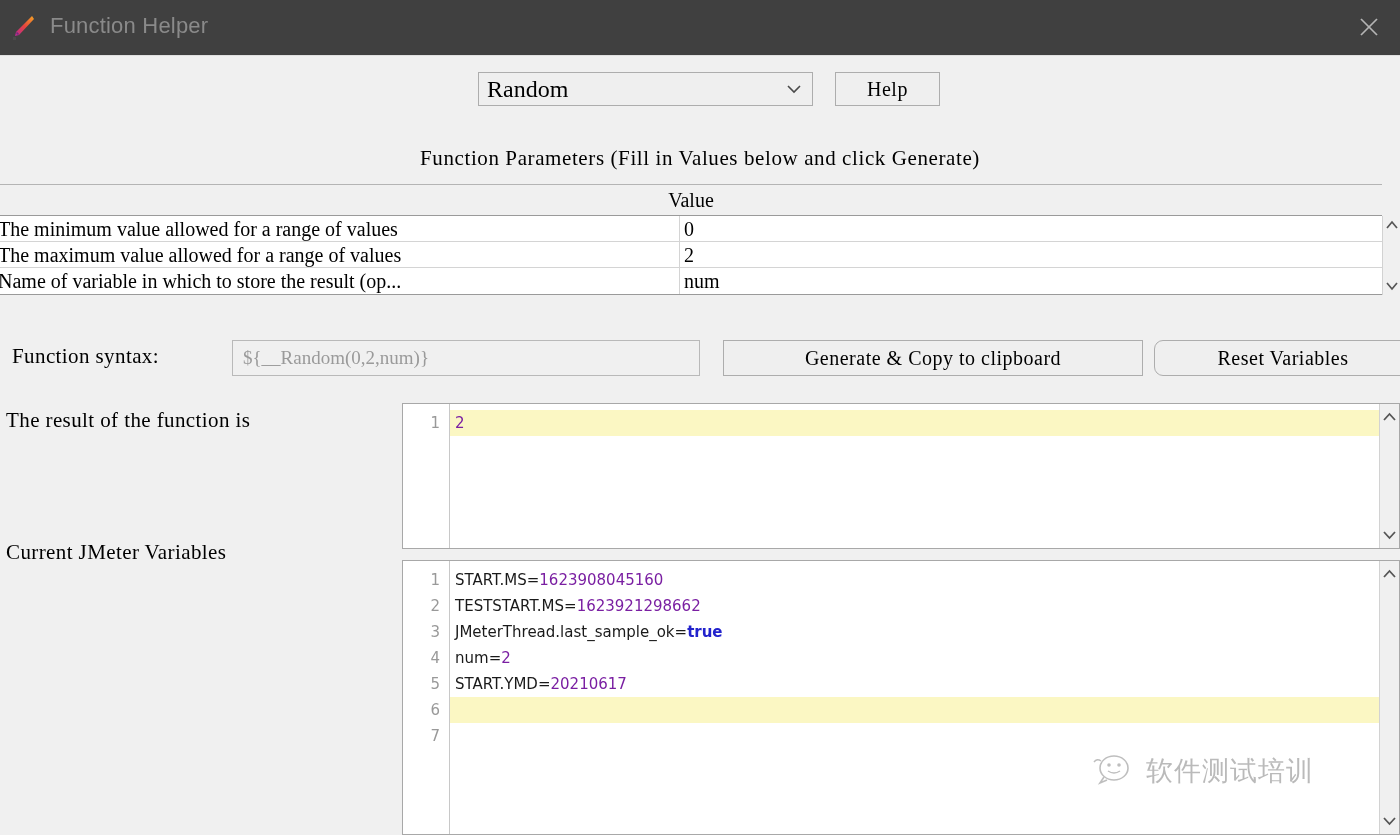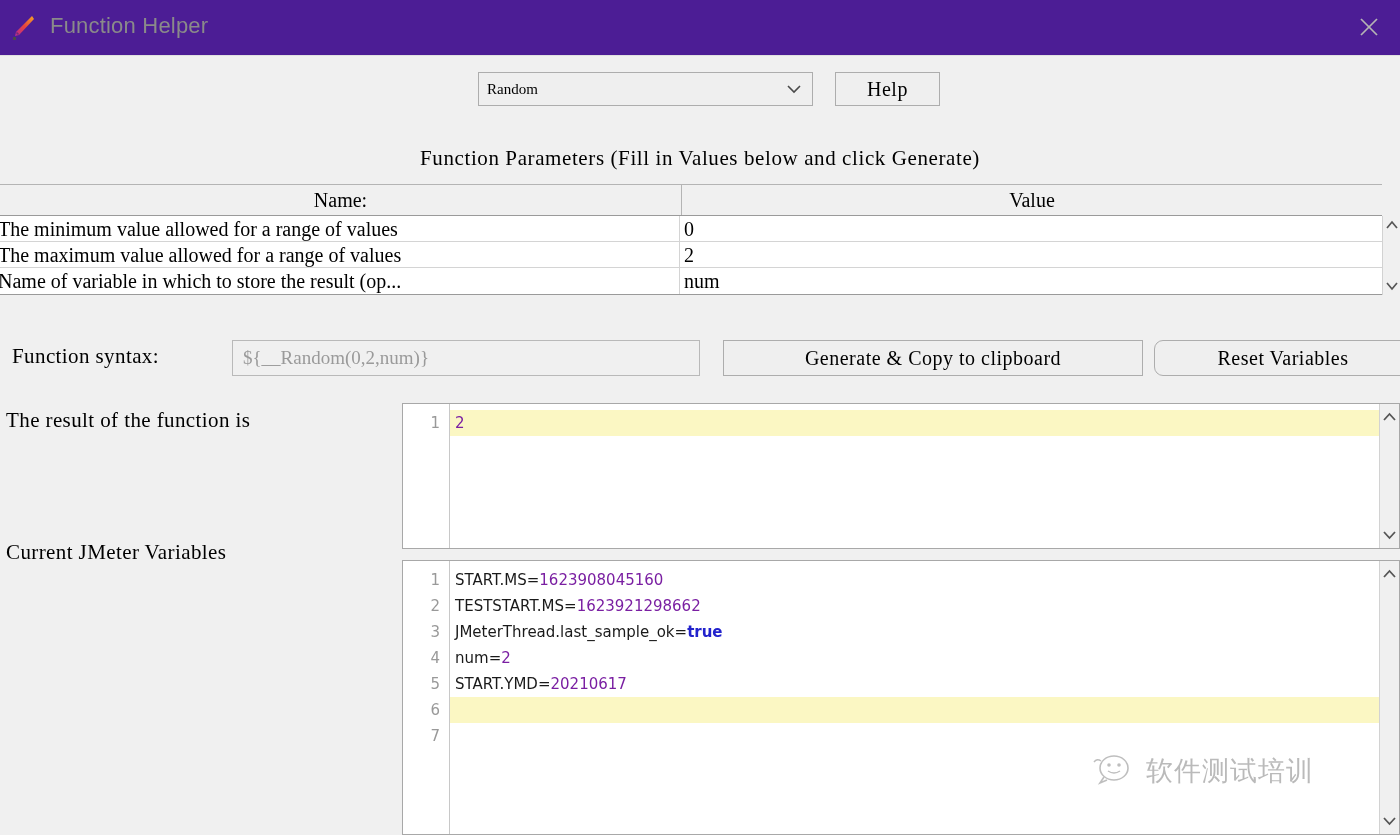--- a/index.html
+++ b/index.html
@@ -12,21 +12,21 @@
     background: #f0f0f0;
     font-family: "Liberation Serif", serif;
     overflow: hidden;
   }
 
   
   .titlebar {
     position: absolute;
     left: 0; top: 0;
     width: 1400px; height: 55px;
-    background: #4c1d95;
+    background: #404040;
     border-bottom: 1px solid #e0e0e0;
   }
   .app-icon {
     position: absolute;
     left: 8px; top: 11px;
     width: 32px; height: 32px;
   }
   .title-text {
     position: absolute;
     left: 50px; top: 13px;
@@ -50,21 +50,21 @@
     left: 478px; top: 72px;
     width: 335px; height: 34px;
     background: #efefef;
     border: 1px solid #adadad;
     box-sizing: border-box;
     display: flex; align-items: center;
     cursor: pointer;
   }
   .combo .combo-label {
     padding-left: 8px;
-    font-size: 15px;
+    font-size: 24px;
     color: #000;
     flex: 1;
     white-space: nowrap;
     overflow: hidden;
   }
   .combo .chev { padding-right: 10px; display:flex; align-items:center; }
 
   .btn {
     background: #efefef;
     border: 1px solid #adadad;
@@ -313,21 +313,20 @@
       <polyline points="2,2 8,8 14,2" fill="none" stroke="#4a4a4a" stroke-width="1.6"></polyline>
     </svg>
   </span>
 </div>
 <div class="btn help-btn">Help</div>
 
 <div class="params-caption">Function Parameters (Fill in Values below and click Generate)</div>
 
 <div class="table-wrap">
   <div class="tbl-head">
-    <div class="th name">Name:</div>
     <div class="th value">Value</div>
   </div>
   <div class="tbl-body">
     <div class="trow">
       <div class="cell name">The minimum value allowed for a range of values</div>
       <div class="cell value">0</div>
     </div>
     <div class="trow">
       <div class="cell name">The maximum value allowed for a range of values</div>
       <div class="cell value">2</div>

